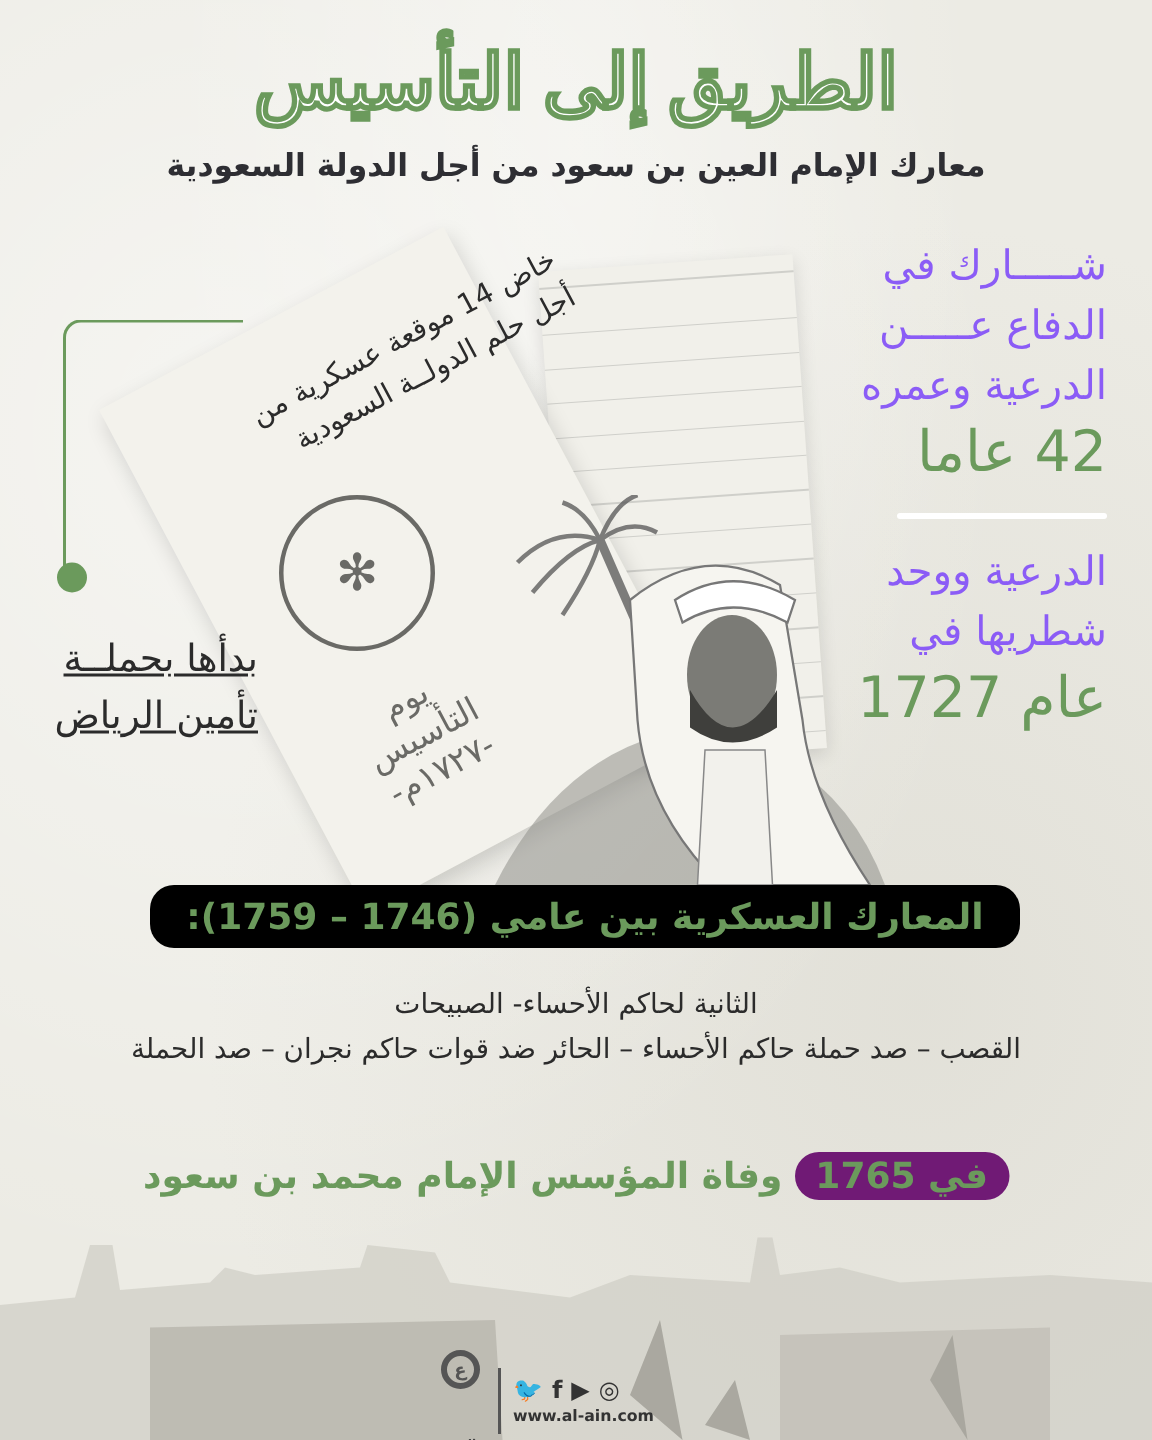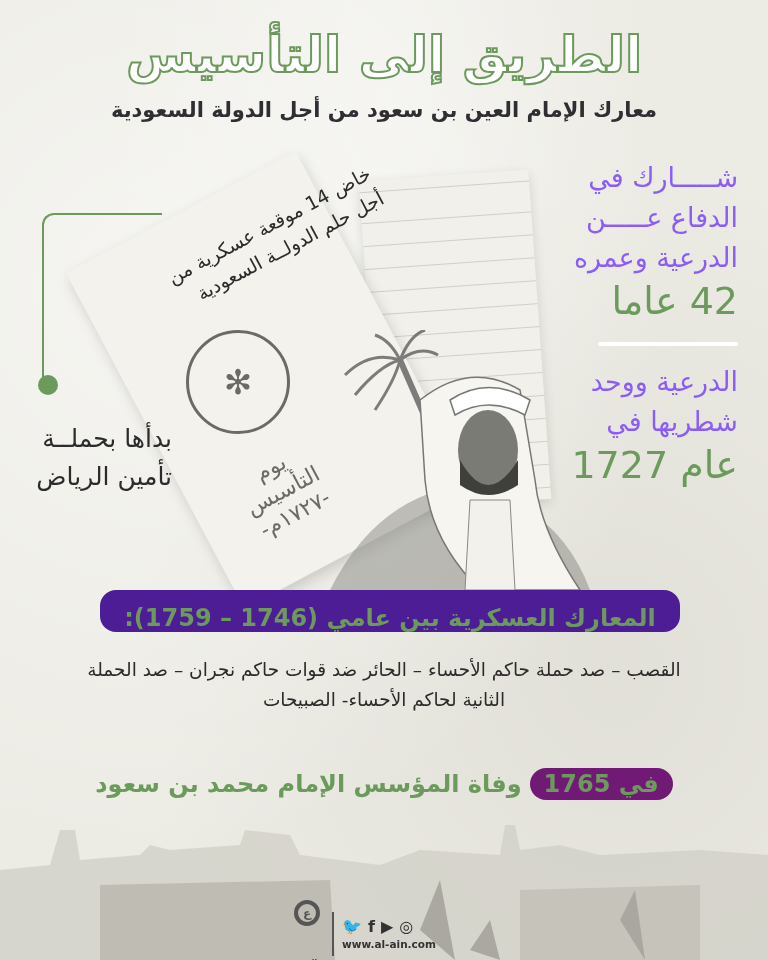--- a/index.html
+++ b/index.html
@@ -18,20 +18,21 @@
   .abs { position: absolute; }
 
   
   .title {
     left: 0; right: 0; top: 26px;
     text-align: center;
     font-size: 50px; font-weight: bold;
     color: #ffffff;
     -webkit-text-stroke: 2px #6b9a5c;
     letter-spacing: 0;
+    font-family: Liberation Serif, serif;
   }
   .subtitle {
     left: 0; right: 0; top: 98px;
     text-align: center;
     font-size: 21px; font-weight: bold;
     color: #2e2e33;
   }
 
   
   .right-col { right: 30px; width: 200px; text-align: right; }
@@ -40,21 +41,21 @@
   .divider { right: 30px; top: 342px; width: 140px; height: 4px; background: #ffffff; border-radius: 2px; }
 
   
   .connector {
     left: 42px; top: 213px; width: 120px; height: 172px;
     border-top: 2px solid #6b9a5c;
     border-left: 2px solid #6b9a5c;
     border-top-left-radius: 12px;
   }
   .connector-dot { left: 38px; top: 375px; width: 20px; height: 20px; border-radius: 50%; background: #6b9a5c; }
-  .left-text { left: 22px; top: 420px; width: 150px; text-align: right; font-size: 25px; line-height: 38px; color: #2b2b2b; }
+  .left-text { left: 22px; top: 420px; width: 150px; text-align: right; font-size: 25px; line-height: 38px; color: #2b2b2b; text-decoration: underline; }
 
   
   .lined-paper {
     left: 370px; top: 175px; width: 170px; height: 330px;
     background: #f1f0ea;
     transform: rotate(-4deg);
     box-shadow: 0 4px 12px rgba(0,0,0,0.12);
     background-image: repeating-linear-gradient(to bottom, transparent 0 22px, #cfcfca 22px 23px);
     background-position: 0 20px;
   }
@@ -81,22 +82,22 @@
     transform: rotate(-28deg);
     font-size: 22px; color: #6a6a66; text-align: center; line-height: 26px;
     font-family: "DejaVu Serif", serif;
   }
   .palm { left: 340px; top: 330px; width: 100px; height: 120px; }
   .portrait { left: 330px; top: 360px; width: 260px; height: 230px; }
 
   
   .banner {
     left: 100px; top: 590px; width: 580px; height: 42px;
-    background: #4c1d95; border-radius: 16px;
-    display: flex; align-items: flex-end; justify-content: center;
+    background: #000000; border-radius: 16px;
+    display: flex; align-items: center; justify-content: center;
     color: #6b9a5c; font-size: 24px; font-weight: bold;
   }
   .battles {
     left: 30px; right: 30px; top: 655px;
     text-align: center; font-size: 18.5px; line-height: 30px; color: #2b2b2b;
   }
 
   
   .death-line {
     left: 0; right: 0; top: 768px;
@@ -172,22 +173,22 @@
 <div class="abs connector-dot"></div>
 <div class="abs left-text">
   <div>بدأها بحملــة</div>
   <div>تأمين الرياض</div>
 </div>
 
 <div class="abs banner">
   <span>المعارك العسكرية بين عامي (1746 – 1759):</span>
 </div>
 <div class="abs battles">
+  <div>الثانية لحاكم الأحساء- الصبيحات</div>
   <div>القصب – صد حملة حاكم الأحساء – الحائر ضد قوات حاكم نجران – صد الحملة</div>
-  <div>الثانية لحاكم الأحساء- الصبيحات</div>
 </div>
 
 <div class="abs death-line">
   <span class="year-pill">
     <span>في</span>
     <span>1765</span>
   </span>
   <span>وفاة المؤسس الإمام محمد بن سعود</span>
 </div>
 

